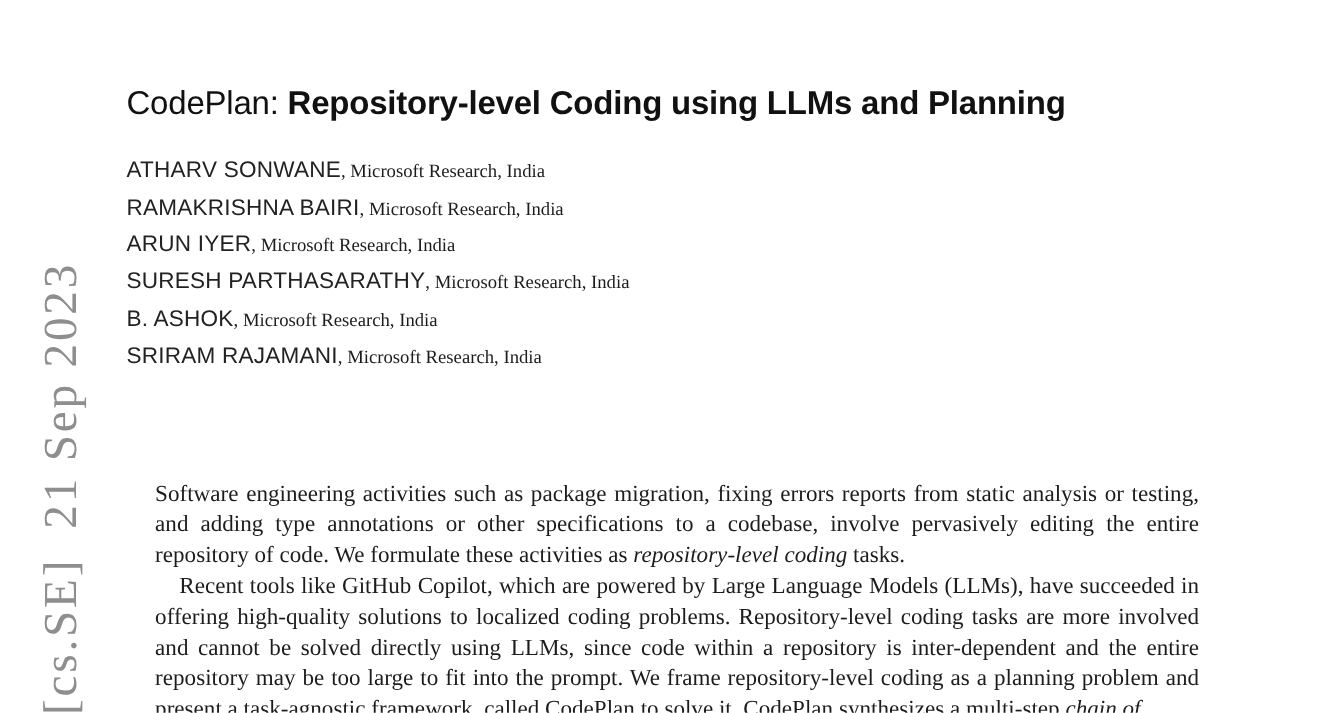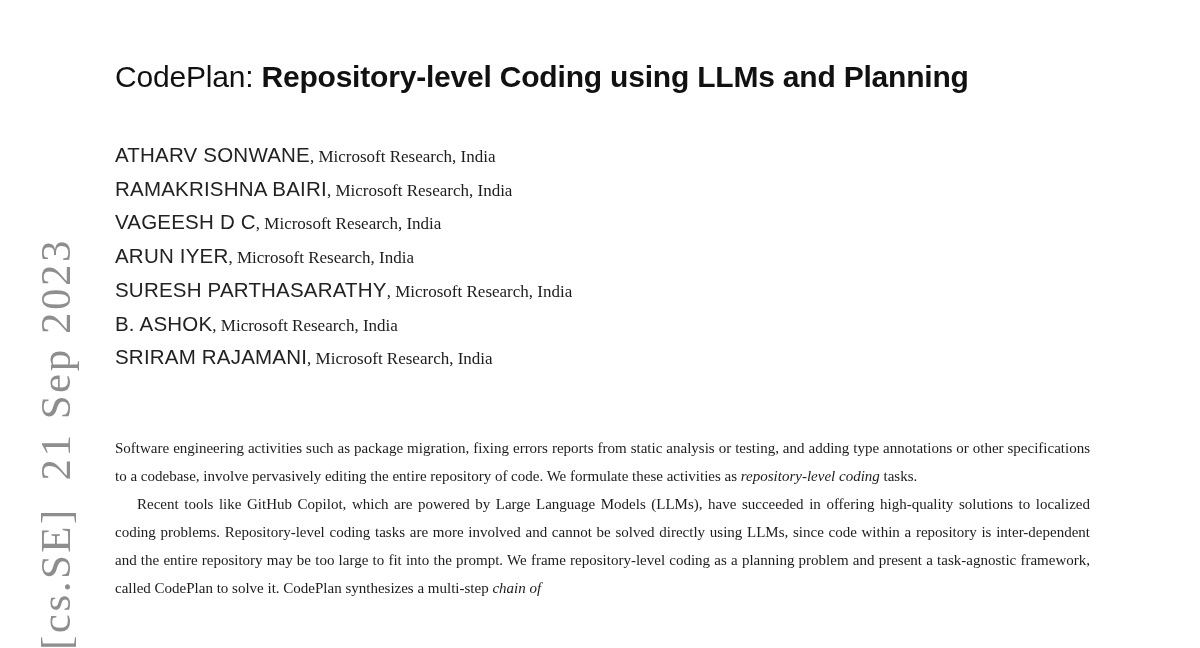--- a/index.html
+++ b/index.html
@@ -10,59 +10,58 @@
   }
   .arxiv-stamp {
     position: absolute; left: 33px; top: 650px;
     transform: rotate(-90deg); transform-origin: 0 0;
     white-space: pre;
     font-family: "Liberation Serif", serif;
     font-size: 43px; letter-spacing: 2.5px; line-height: 46px;
   }
   .content { position: absolute; left: 115px; top: 0; width: 975px; }
   .paper-title {
-    position: absolute; top: 58px; left: 0; width: 975px;
+    position: absolute; top: 76px; left: 0; width: 975px;
     font-family: "Liberation Sans", sans-serif;
     font-size: 30px; line-height: 38px; font-weight: 400; color: #111;
     white-space: nowrap; letter-spacing: -0.2px;
   }
   .paper-title .title-bold { font-weight: 700; }
   .author-list { position: absolute; top: 139px; left: 0; width: 975px; }
   .author-row { line-height: 31.7px; white-space: nowrap; }
   .author-name {
     font-family: "Liberation Sans", sans-serif;
     font-size: 20.5px; color: #222; letter-spacing: 0.2px;
   }
   .author-affiliation {
     font-family: "Liberation Serif", serif;
     font-size: 17px; color: #1c1c1c;
   }
   .abstract { position: absolute; top: 434px; left: 0; width: 975px; }
   .abstract p {
     font-family: "Liberation Serif", serif;
-    font-size: 15px; line-height: 28px; text-align: justify; color: #1c1c1c;
+    font-size: 21px; line-height: 28px; text-align: justify; color: #1c1c1c; margin-left: 26px;
   }
   .abstract p.indented { text-indent: 22px; }
   .italic { font-style: italic; }
 </style>
 </head>
 <body>
 
 <div class="page">
 
   <div class="arxiv-stamp" style="color: rgb(142, 142, 142);">[cs.SE]  21 Sep 2023</div>
 
   <div class="content">
 
     <h1 class="paper-title"><span>CodePlan: </span><span class="title-bold">Repository-level Coding using LLMs and Planning</span></h1>
 
     <div class="author-list">
       <div class="author-row"><span class="author-name">ATHARV SONWANE</span><span class="author-affiliation">, Microsoft Research, India</span></div>
       <div class="author-row"><span class="author-name">RAMAKRISHNA BAIRI</span><span class="author-affiliation">, Microsoft Research, India</span></div>
-      <div class="author-row"><span class="author-name">VAGEESH D C</span><span class="author-affiliation">, Microsoft Research, India</span></div>
       <div class="author-row"><span class="author-name">ARUN IYER</span><span class="author-affiliation">, Microsoft Research, India</span></div>
       <div class="author-row"><span class="author-name">SURESH PARTHASARATHY</span><span class="author-affiliation">, Microsoft Research, India</span></div>
       <div class="author-row"><span class="author-name">B. ASHOK</span><span class="author-affiliation">, Microsoft Research, India</span></div>
       <div class="author-row"><span class="author-name">SRIRAM RAJAMANI</span><span class="author-affiliation">, Microsoft Research, India</span></div>
     </div>
 
     <div class="abstract">
       <p><span>Software engineering activities such as package migration, fixing errors reports from static analysis or testing, and adding type annotations or other specifications to a codebase, involve pervasively editing the entire repository of code. We formulate these activities as </span><span class="italic">repository-level coding</span><span> tasks.</span></p>
       <p class="indented"><span>Recent tools like GitHub Copilot, which are powered by Large Language Models (LLMs), have succeeded in offering high-quality solutions to localized coding problems. Repository-level coding tasks are more involved and cannot be solved directly using LLMs, since code within a repository is inter-dependent and the entire repository may be too large to fit into the prompt. We frame repository-level coding as a planning problem and present a task-agnostic framework, called CodePlan to solve it. CodePlan synthesizes a multi-step </span><span class="italic">chain of</span></p>
     </div>

